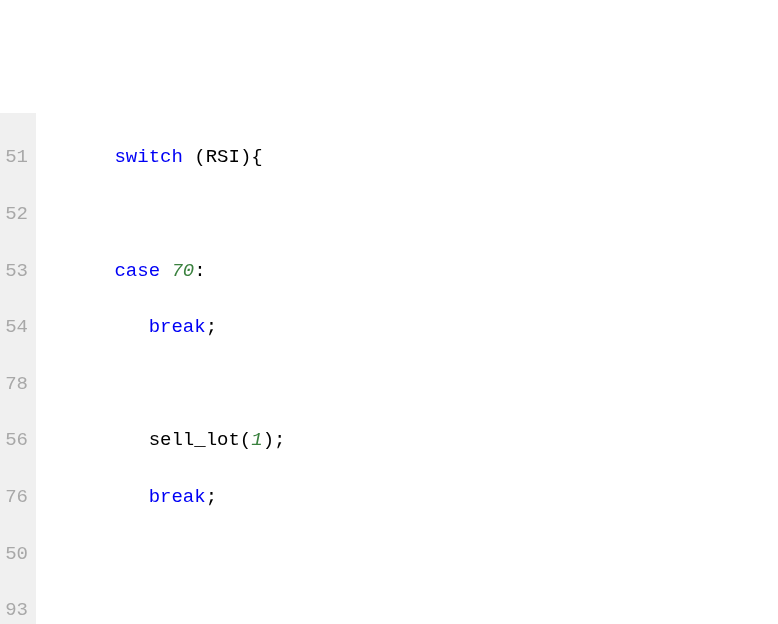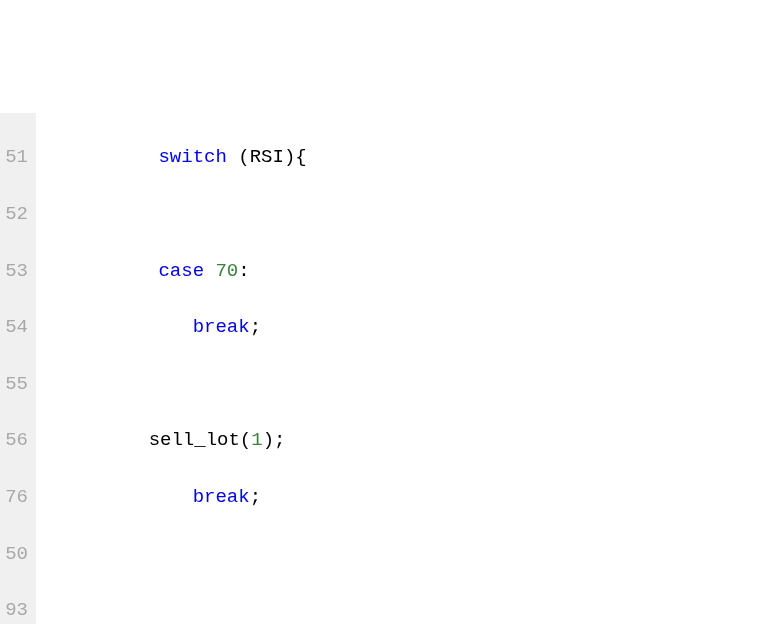--- a/index.html
+++ b/index.html
@@ -19,35 +19,35 @@
     color: #a8a8a8;
     text-align: right;
     padding: 2px 8px 2px 4px;
     user-select: none;
     min-width: 24px;
   }
   .code {
     padding: 2px 0 2px 10px;
     color: #000000;
   }
-  .kw   { color: #0000f5; margin-left: 44px; }        
-  .num  { color: #3a813e; }        
+  .kw   { color: #0000f5; }        
+  .num  { color: #3a813e; font-style: italic; }        
 </style>
 </head>
 <body>
 
 
 
 <div class="editor">
 <div class="gutter">
 <div>51</div>
 <div>52</div>
 <div>53</div>
 <div>54</div>
-<div>55</div>
+<div>78</div>
 <div>56</div>
 <div>76</div>
 <div>50</div>
 <div>93</div>
 
 
 
 
 
 

